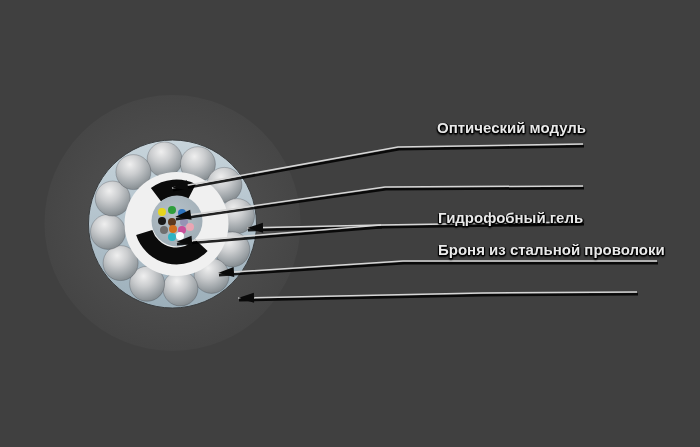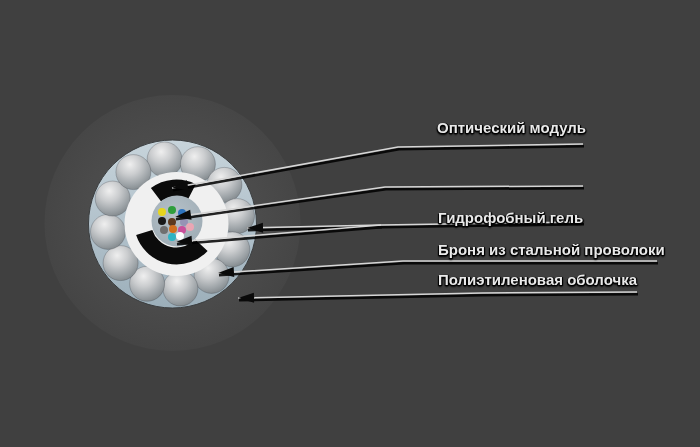--- a/index.html
+++ b/index.html
@@ -123,14 +123,13 @@
       <polygon points="0,0 16,-5 16,5" transform="translate(176,242) rotate(-4.7)"></polygon>
       <polygon points="0,0 16,-5 16,5" transform="translate(247,228) rotate(-1.3)"></polygon>
       <polygon points="0,0 16,-5 16,5" transform="translate(218,273) rotate(-3.7)"></polygon>
       <polygon points="0,0 16,-5 16,5" transform="translate(238,298) rotate(-1.2)"></polygon>
     </g>
   </svg>
 
   <div class="cable-label lbl-1">Оптический модуль</div>
   <div class="cable-label lbl-3">Гидрофобный гель</div>
   <div class="cable-label lbl-4">Броня из стальной проволоки</div>
-  <div class="cable-label lbl-5">Полиэтиленовая оболочка</div>
 </div>
 
 </body></html>

